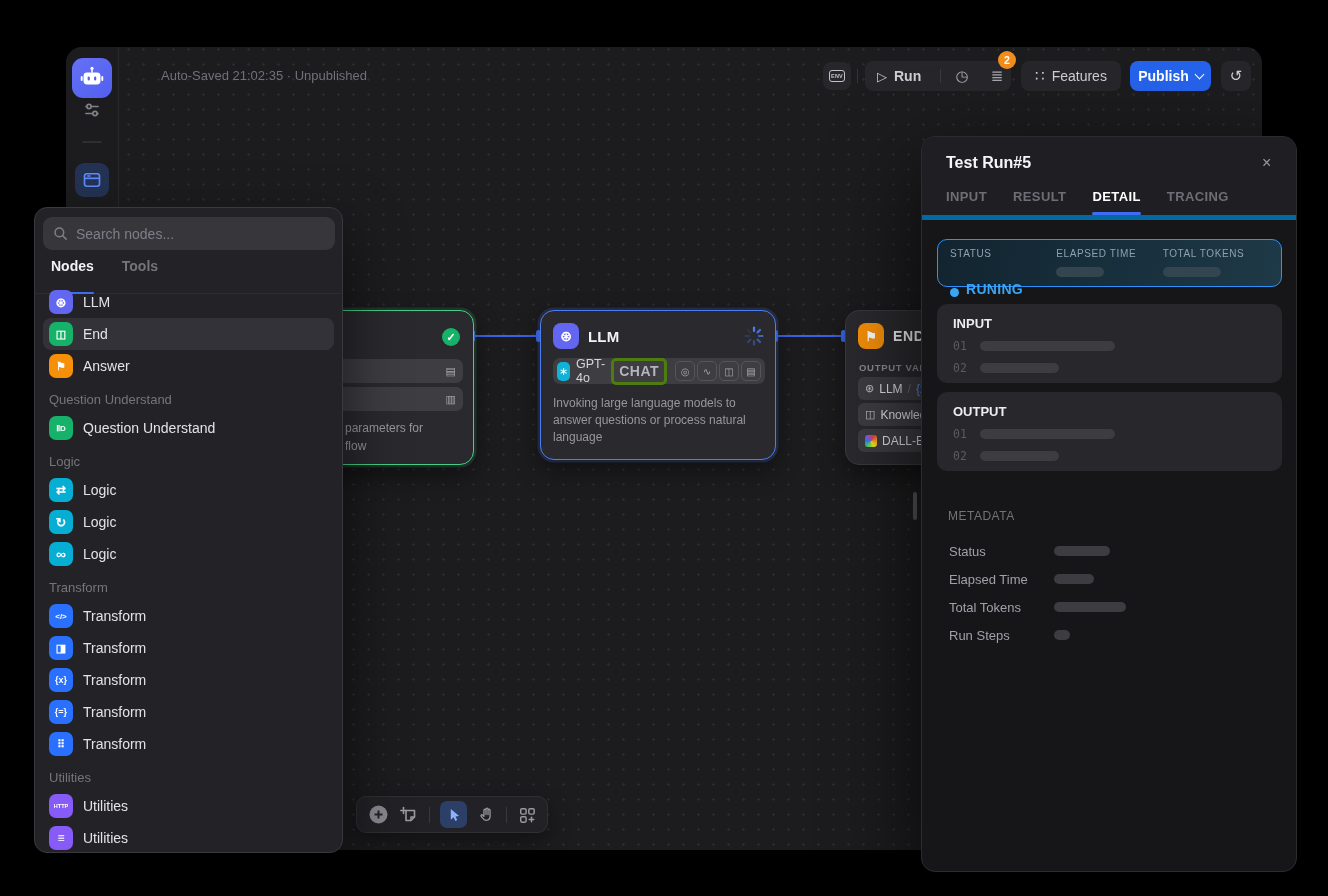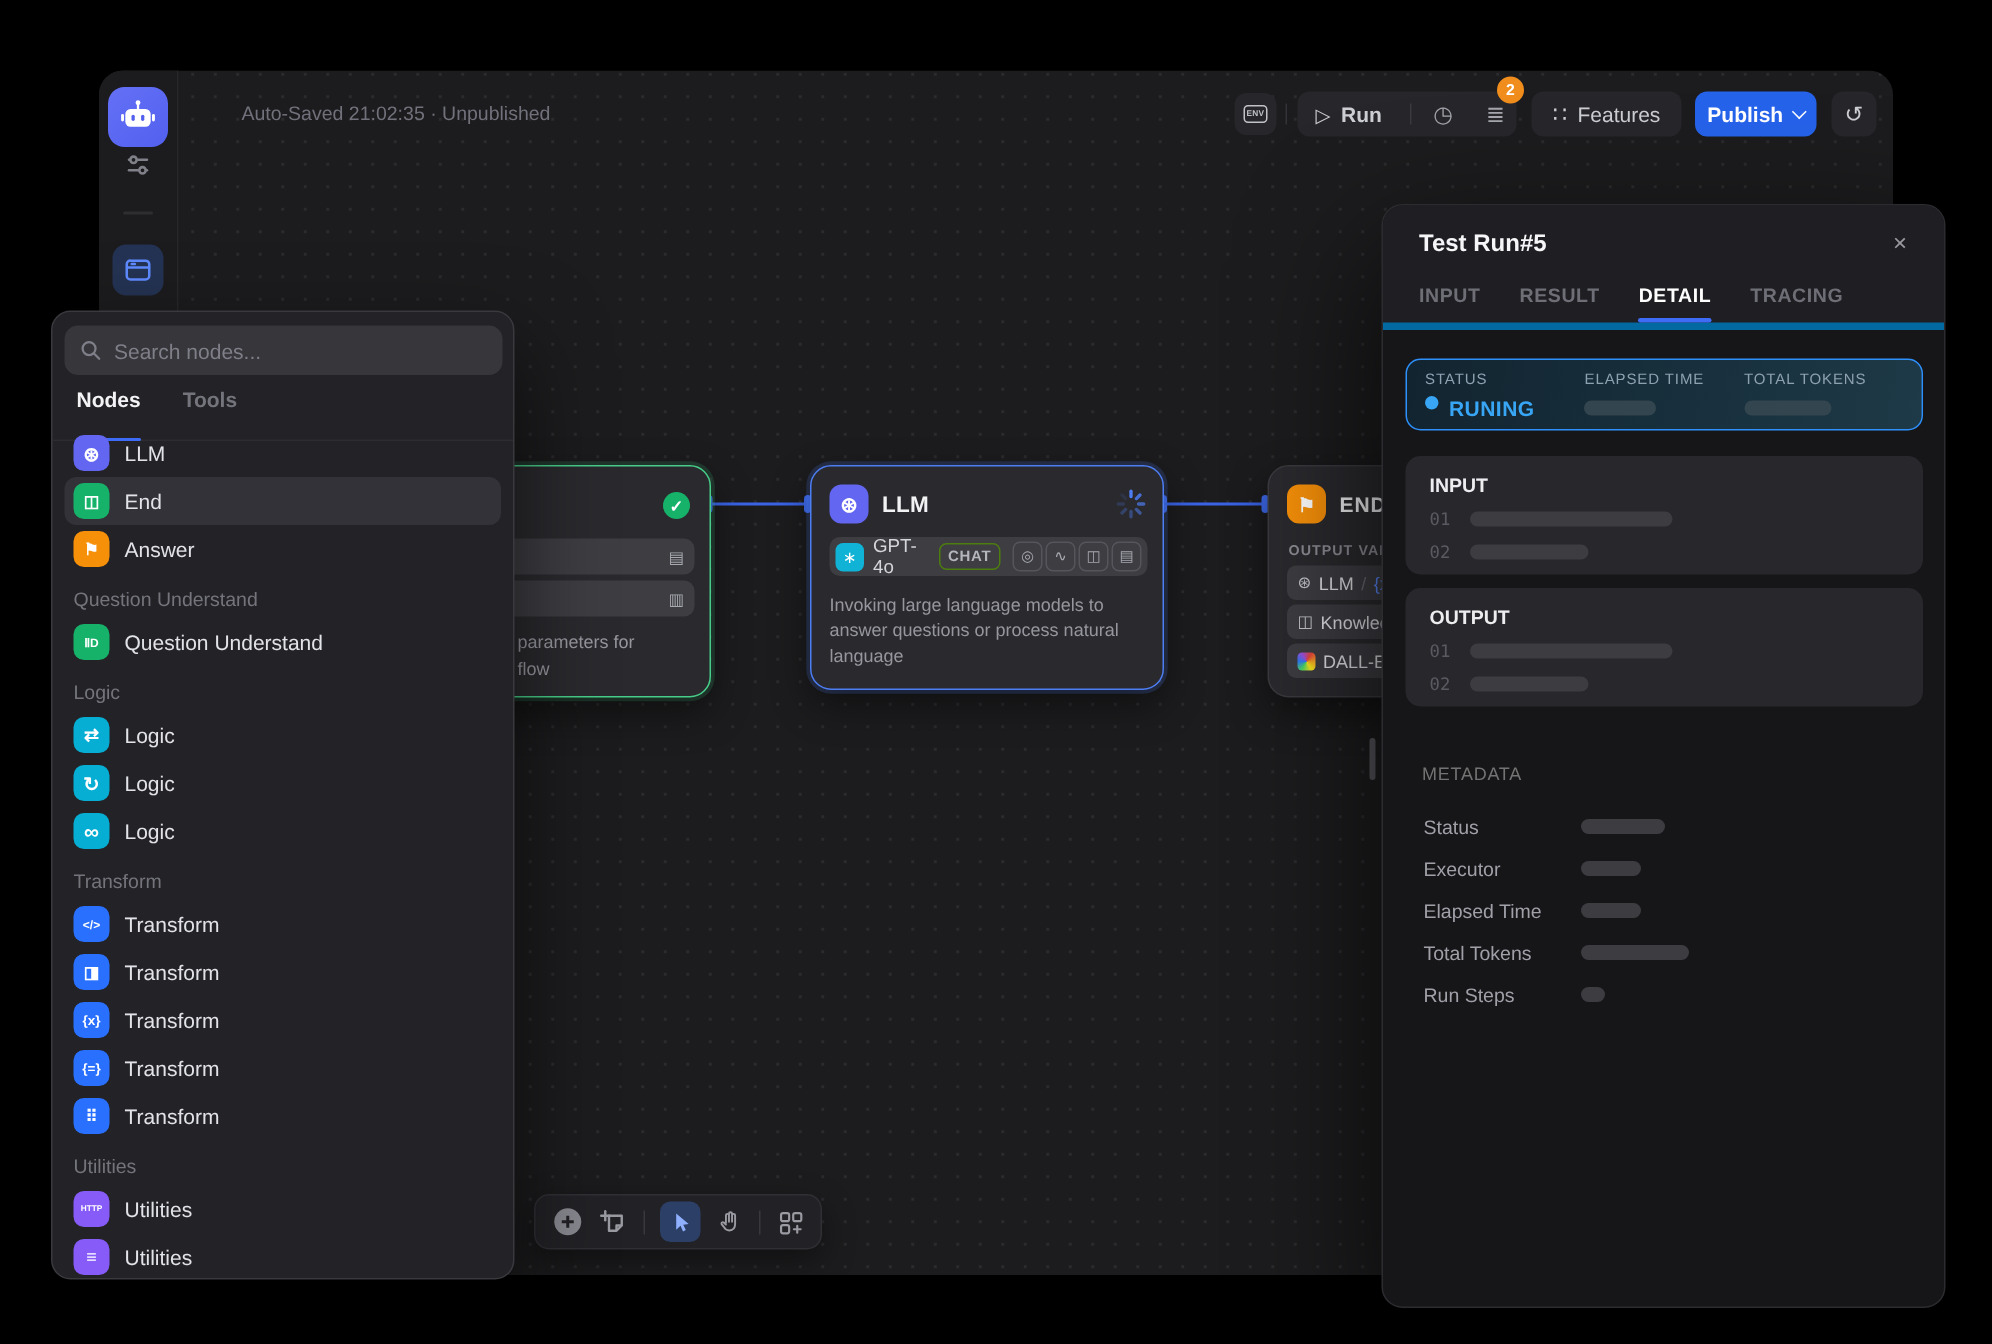--- a/index.html
+++ b/index.html
@@ -59,21 +59,21 @@
     box-shadow:0 0 0 2.5px rgba(77,125,242,.18),0 10px 26px rgba(0,0,0,.45);}
   .nhead{left:12px;top:12px;display:flex;align-items:center;gap:9px;}
   .ntypeicon{width:26px;height:26px;border-radius:8px;display:flex;align-items:center;justify-content:center;
     color:#fff;font-size:14px;font-weight:bold;}
   .ntitle{font-size:15px;font-weight:bold;color:#f2f2f4;letter-spacing:.2px;}
   .modelrow{left:12px;top:47px;width:212px;height:26px;background:#3d3d42;border-radius:7px;display:flex;
     align-items:center;gap:6px;padding:0 4px;box-sizing:border-box;}
   .mico{width:19px;height:19px;border-radius:5px;background:#10b3d6;color:#fff;font-size:11px;
     display:flex;align-items:center;justify-content:center;}
   .mname{font-size:12.5px;color:#d5d6db;flex:1;}
-  .pill{border:1px solid #4d7c0f;border-radius:5px;color:#b4b5bd;font-size:10px;font-weight:bold;
+  .pill{border:3px solid #4d7c0f;border-radius:5px;color:#b4b5bd;font-size:14px;font-weight:bold;
     letter-spacing:.5px;padding:2.5px 5px;}
   .capico{width:18px;height:18px;border:1px solid #55555b;border-radius:5px;color:#a7a8b0;font-size:10px;
     display:flex;align-items:center;justify-content:center;margin-left:2px;}
   .ndesc{left:12px;top:84px;width:212px;font-size:12px;line-height:17px;color:#96969e;}
   .spin{left:202px;top:14px;}
 
   .endnode{left:779px;top:263px;width:156px;height:155px;border:1px solid #39393e;}
   .seclabel{left:13px;top:51px;font-size:9.5px;letter-spacing:.7px;color:#8b8b93;font-weight:bold;}
   .evrow{left:12px;width:136px;height:23px;background:#3d3d42;border-radius:6px;display:flex;align-items:center;
     gap:5px;padding:0 7px;box-sizing:border-box;font-size:12px;color:#dfdfe4;white-space:nowrap;overflow:hidden;}
@@ -121,21 +121,21 @@
   .rtabs{left:24px;top:52px;display:flex;gap:26px;}
   .rtab{font-size:13px;font-weight:bold;letter-spacing:.4px;color:#6e6e77;padding-bottom:12px;position:relative;}
   .rtab.active{color:#fff;}
   .rtab.active::after{content:'';position:absolute;left:0;bottom:1px;width:100%;height:3px;background:#3e6cf7;border-radius:3px;}
 
   .statuscard{left:15px;top:102px;width:345px;height:48px;border:1.5px solid #2e90fa;border-radius:10px;
     background:linear-gradient(100deg,#122430 0%,#18303d 55%,#1e3947 100%);
     display:flex;padding:8px 12px;box-sizing:border-box;}
   .scol{width:108px;}
   .sclabel{font-size:10px;letter-spacing:.6px;color:#8da1b0;}
-  .scval{margin-top:5px;display:flex;align-items:flex-start;gap:7px;font-size:14px;font-weight:bold;color:#38a6f5;letter-spacing:.3px;}
+  .scval{margin-top:22px;display:flex;align-items:flex-end;gap:7px;font-size:14px;font-weight:bold;color:#38a6f5;letter-spacing:.3px;}
   .scdot{width:9px;height:9px;border-radius:50%;background:#38a6f5;}
   .skel{display:block;height:10px;border-radius:5px;background:#33454f;}
   .scol .skel{margin-top:8px;}
 
   .iocard{left:15px;width:345px;height:79px;background:#28282c;border-radius:10px;padding:12px 16px;box-sizing:border-box;}
   .iotitle{font-size:13px;font-weight:bold;color:#ededf0;}
   .iorow{display:flex;align-items:center;gap:13px;margin-top:8px;}
   .ionum{font-family:"DejaVu Sans Mono",monospace;font-size:11.5px;color:#5a5a62;}
   .iocard .skel,.mrow .skel{background:#3c3c41;}
 
@@ -565,24 +565,20 @@
     </div>
 
   <div class="abs mtitle">METADATA</div>
   <div class="abs mrows">
 
   <div class="mrow">
         <span class="mlabel">Status</span>
         <span class="skel" style="width: 56px;"></span>
       </div>
       <div class="mrow">
-        <span class="mlabel">Executor</span>
-        <span class="skel" style="width: 40px;"></span>
-      </div>
-      <div class="mrow">
         <span class="mlabel">Elapsed Time</span>
         <span class="skel" style="width: 40px;"></span>
       </div>
       <div class="mrow">
         <span class="mlabel">Total Tokens</span>
         <span class="skel" style="width: 72px;"></span>
       </div>
       <div class="mrow">
         <span class="mlabel">Run Steps</span>
         <span class="skel" style="width: 16px;"></span>

